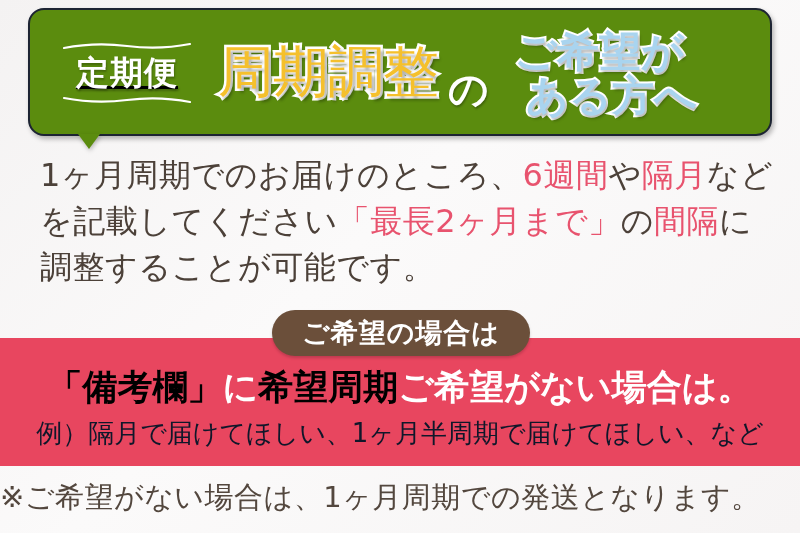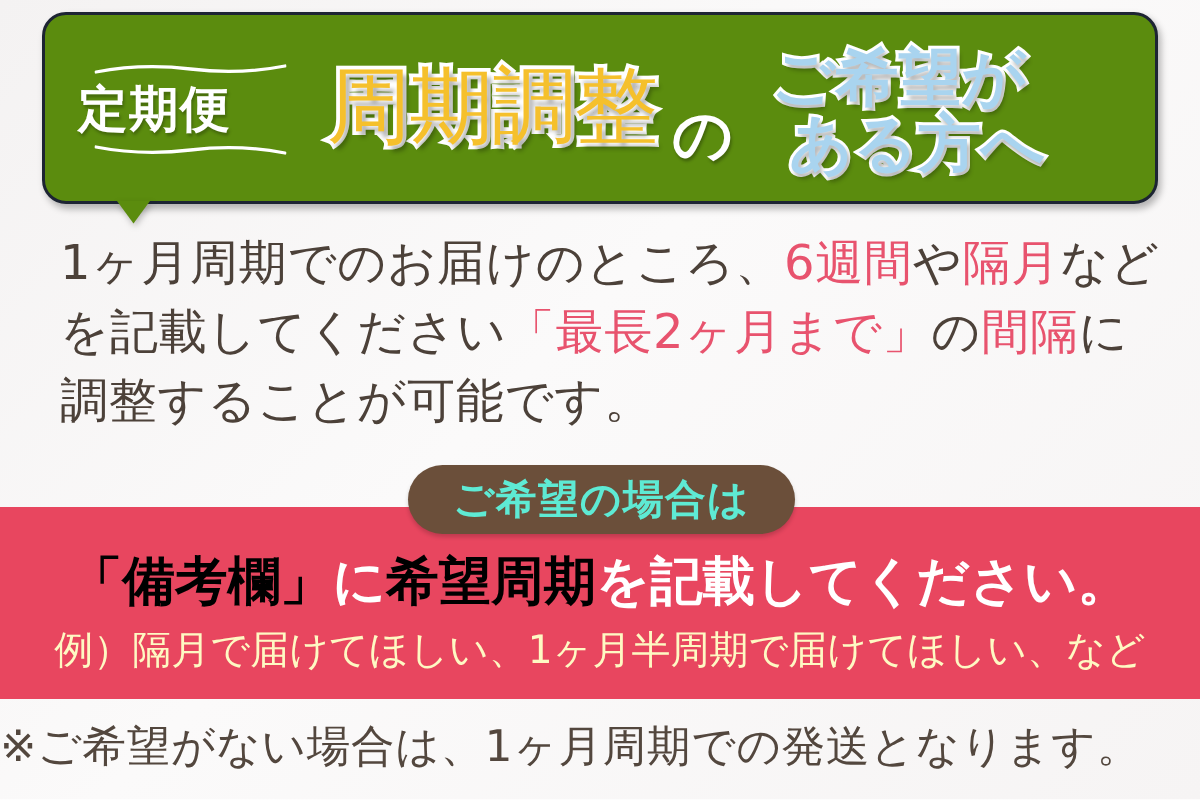--- a/index.html
+++ b/index.html
@@ -52,23 +52,24 @@
     display: flex;
     align-items: center;
     padding-left: 22px;
     box-sizing: border-box;
   }
 
   
   .teikibin {
     position: relative;
     width: 150px;
-    text-align: left;
+    text-align: center;
     flex: none;
     margin-top: 2px;
+    text-decoration: underline;
   }
   .teikibin-text {
     font-size: 33px;
     font-weight: bold;
     color: #ffffff;
     letter-spacing: 1px;
     line-height: 1.1;
     text-shadow: 1px 2px 2px rgba(0,0,0,0.25);
     white-space: nowrap;
   }
@@ -164,21 +165,21 @@
     border-radius: 23px;
     display: flex;
     align-items: center;
     justify-content: center;
     box-shadow: 0 2px 3px rgba(0,0,0,0.18);
     z-index: 3;
   }
   .pill-text {
     font-size: 27px;
     font-weight: bold;
-    color: #5eead4;
+    color: #ffffff;
     letter-spacing: 1px;
     white-space: nowrap;
   }
 
   
   .pink-band {
     position: absolute;
     left: 0;
     top: 338px;
     width: 800px;
@@ -199,21 +200,21 @@
     white-space: nowrap;
   }
   .pink-yellow { color: #000000; }
   .pink-example {
     position: absolute;
     top: 78px;
     left: 0;
     width: 800px;
     text-align: center;
     font-size: 26px;
-    color: #fef9c3;
+    color: #0f172a;
     letter-spacing: 0px;
     white-space: nowrap;
   }
 
   
   .footer-note {
     position: absolute;
     left: 0;
     top: 478px;
     width: 700px;
@@ -263,21 +264,21 @@
 
     <div class="body-line">
       <span>を記載してください</span><span class="hl"><span class="accent-pink">「最長2ヶ月まで」</span><span>の</span><span class="accent-pink">間隔</span></span><span>に</span>
     </div>
 
     <div class="body-line">調整することが可能です。</div>
   </div>
 
   <div class="pink-band">
     <div class="pink-main">
-      <span class="pink-yellow">「備考欄」</span><span>に</span><span class="pink-yellow">希望周期</span><span>を記載してください。</span>
+      <span class="pink-yellow">「備考欄」</span><span>に</span><span class="pink-yellow">希望周期</span><span>ご希望がない場合は。</span>
     </div>
     <div class="pink-example">例）隔月で届けてほしい、1ヶ月半周期で届けてほしい、など</div>
   </div>
 
   <div class="pill">
     <span class="pill-text">ご希望の場合は</span>
   </div>
 
   <div class="footer-note">※ご希望がない場合は、1ヶ月周期での発送となります。</div>
 

